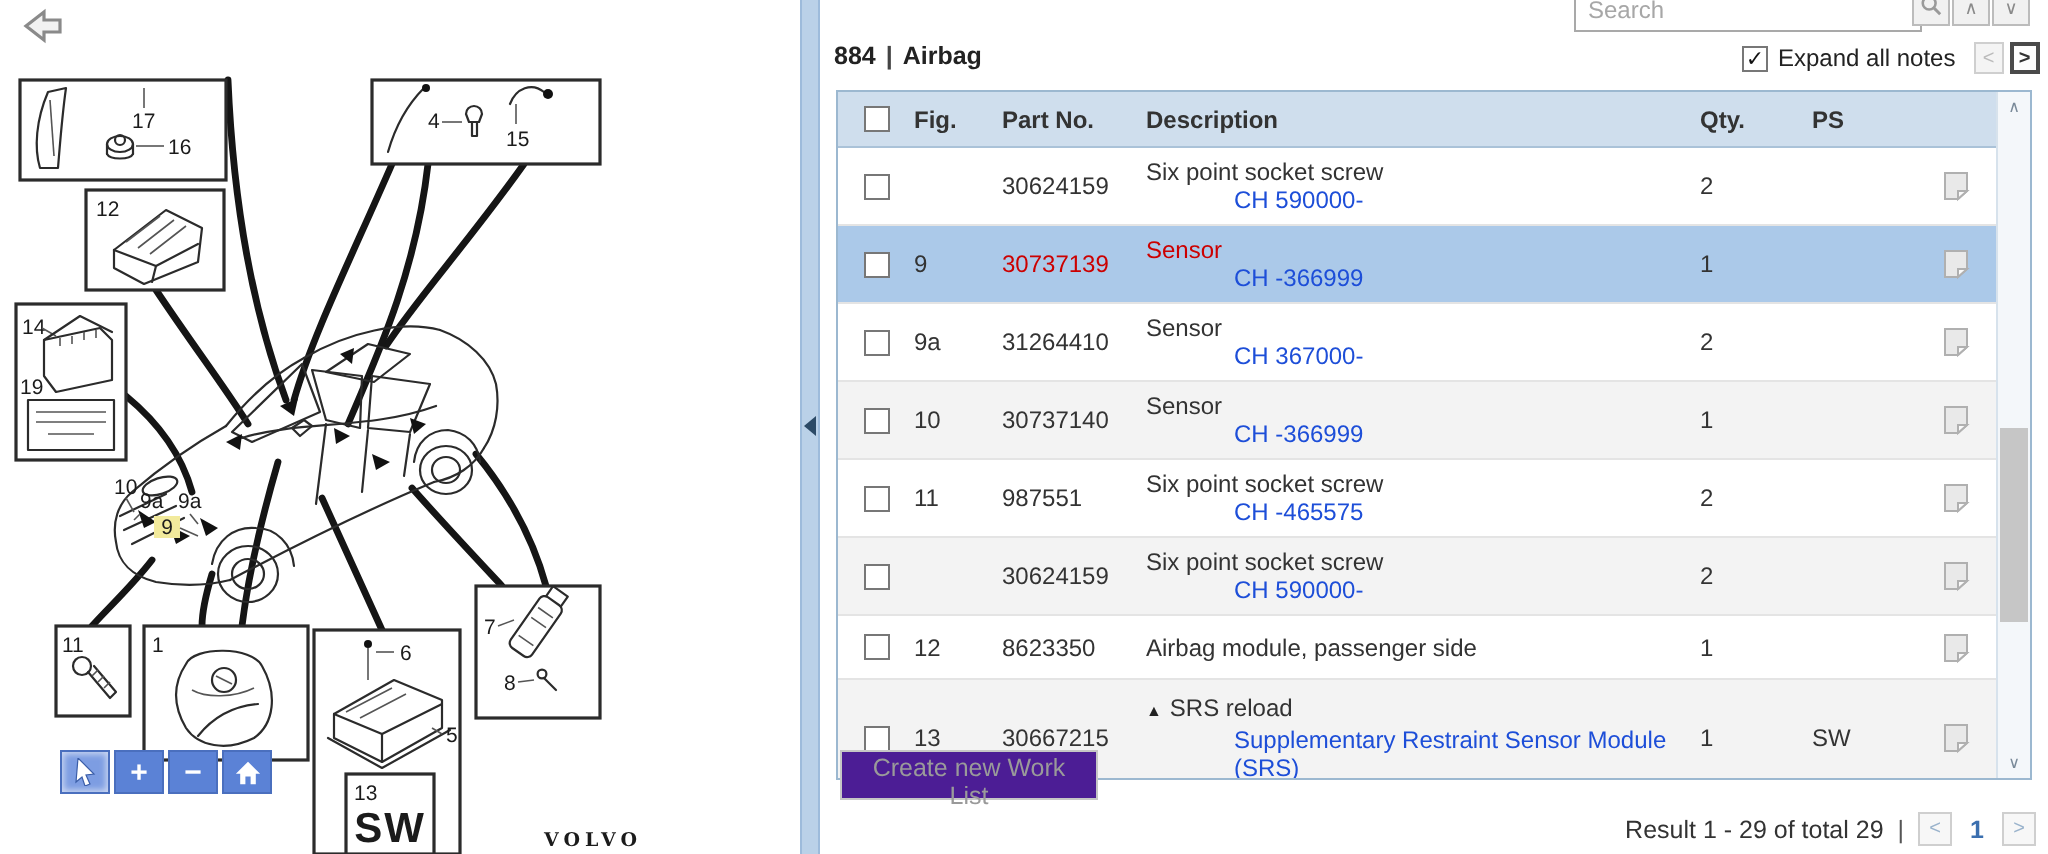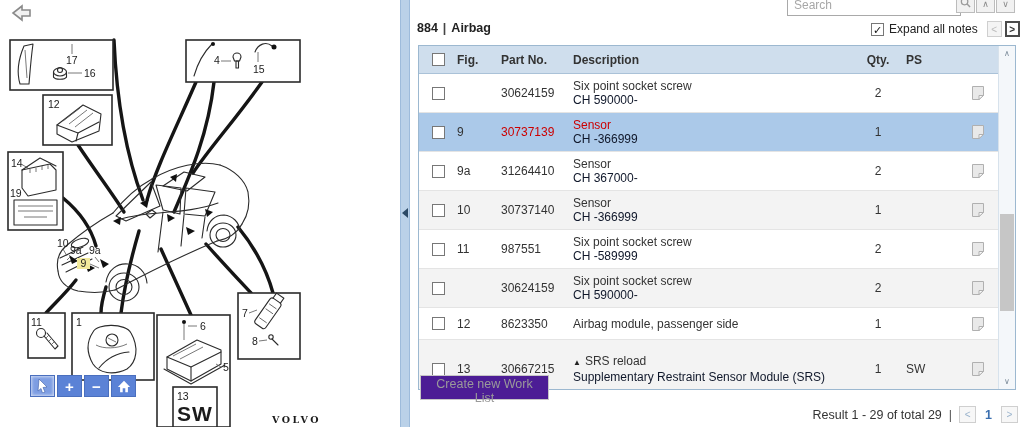--- a/index.html
+++ b/index.html
@@ -51,25 +51,25 @@
   .thead{display:flex;align-items:center;height:27px;background:#cfdeed;border-bottom:1px solid #aac2d8;font-size:12px;font-weight:bold;color:#333;}
   .trow{display:flex;align-items:center;height:38px;background:#fff;border-bottom:1px solid #e4e4e4;font-size:12px;color:#333;}
   .trow.alt{background:#f3f3f3;}
   .trow.hl{background:#abc9e9;}
   .trow.short{height:31px;}
   .trow.tall{height:58px;border-bottom:none;}
   .c-cb{width:38px;display:flex;justify-content:center;flex:none;}
   .c-fig{width:44px;flex:none;}
   .c-part{width:72px;flex:none;}
   .c-desc{flex:1;min-width:0;}
-  .c-qty{width:56px;flex:none;text-align:center;}
+  .c-qty{width:56px;flex:none;}
   .c-ps{width:52px;flex:none;}
   .c-note{width:40px;flex:none;display:flex;justify-content:center;}
   .desc-main{line-height:14px;}
-  .desc-sub{line-height:14px;color:#0f172a;}
+  .desc-sub{line-height:14px;color:#1d4ed8;margin-left:44px;}
   .hl .c-part,.hl .desc-main{color:#c00;font-weight:normal;}
   .tri{font-size:8px;margin-right:4px;color:#222;}
   .note-icon{display:inline-block;width:16px;height:16px;cursor:pointer;}
 
   .scrollbar{position:absolute;right:0;top:0;bottom:0;width:17px;background:#f4f7fa;border-left:1px solid #d7e2ec;box-sizing:border-box;}
   .sb-arrow{position:absolute;left:0;width:16px;height:15px;font-size:8px;line-height:15px;text-align:center;color:#7a8a99;background:#f4f7fa;cursor:pointer;}
   .sb-up{top:0;}
   .sb-down{bottom:0;}
   .sb-thumb{position:absolute;left:1px;top:168px;width:14px;height:97px;background:#c6c6c6;cursor:pointer;}
   .create-btn{position:absolute;left:10px;top:375px;width:129px;height:25px;background:#4c1d95;border:1px solid #c6c6c6;color:#9a9a9a;font-size:12.5px;cursor:pointer;}
@@ -420,21 +420,21 @@
           <div class="trow">
     <div class="c-cb">
               <span class="checkbox"></span>
             </div>
     <div class="c-fig">11</div>
     <div class="c-part">987551</div>
     <div class="c-desc">
       <div class="desc-main">
         <span>Six point socket screw</span>
       </div>
-      <div class="desc-sub">CH -589999</div>
+      <div class="desc-sub">CH -465575</div>
     </div>
     <div class="c-qty">2</div>
     <div class="c-ps"></div>
     <div class="c-note">
       <span class="note-icon">
         <svg width="16" height="16" viewBox="0 0 16 16">
           <path d="M2.5,1.5 h11 v9 l-4.5,4 h-6.5 z" fill="#e9e9e9" stroke="#b0b0b0" stroke-width="1"></path>
           <path d="M13.5,10.5 l-4.5,4 v-4 z" fill="#fafafa" stroke="#b0b0b0" stroke-width="1"></path>
         </svg>
       </span>

